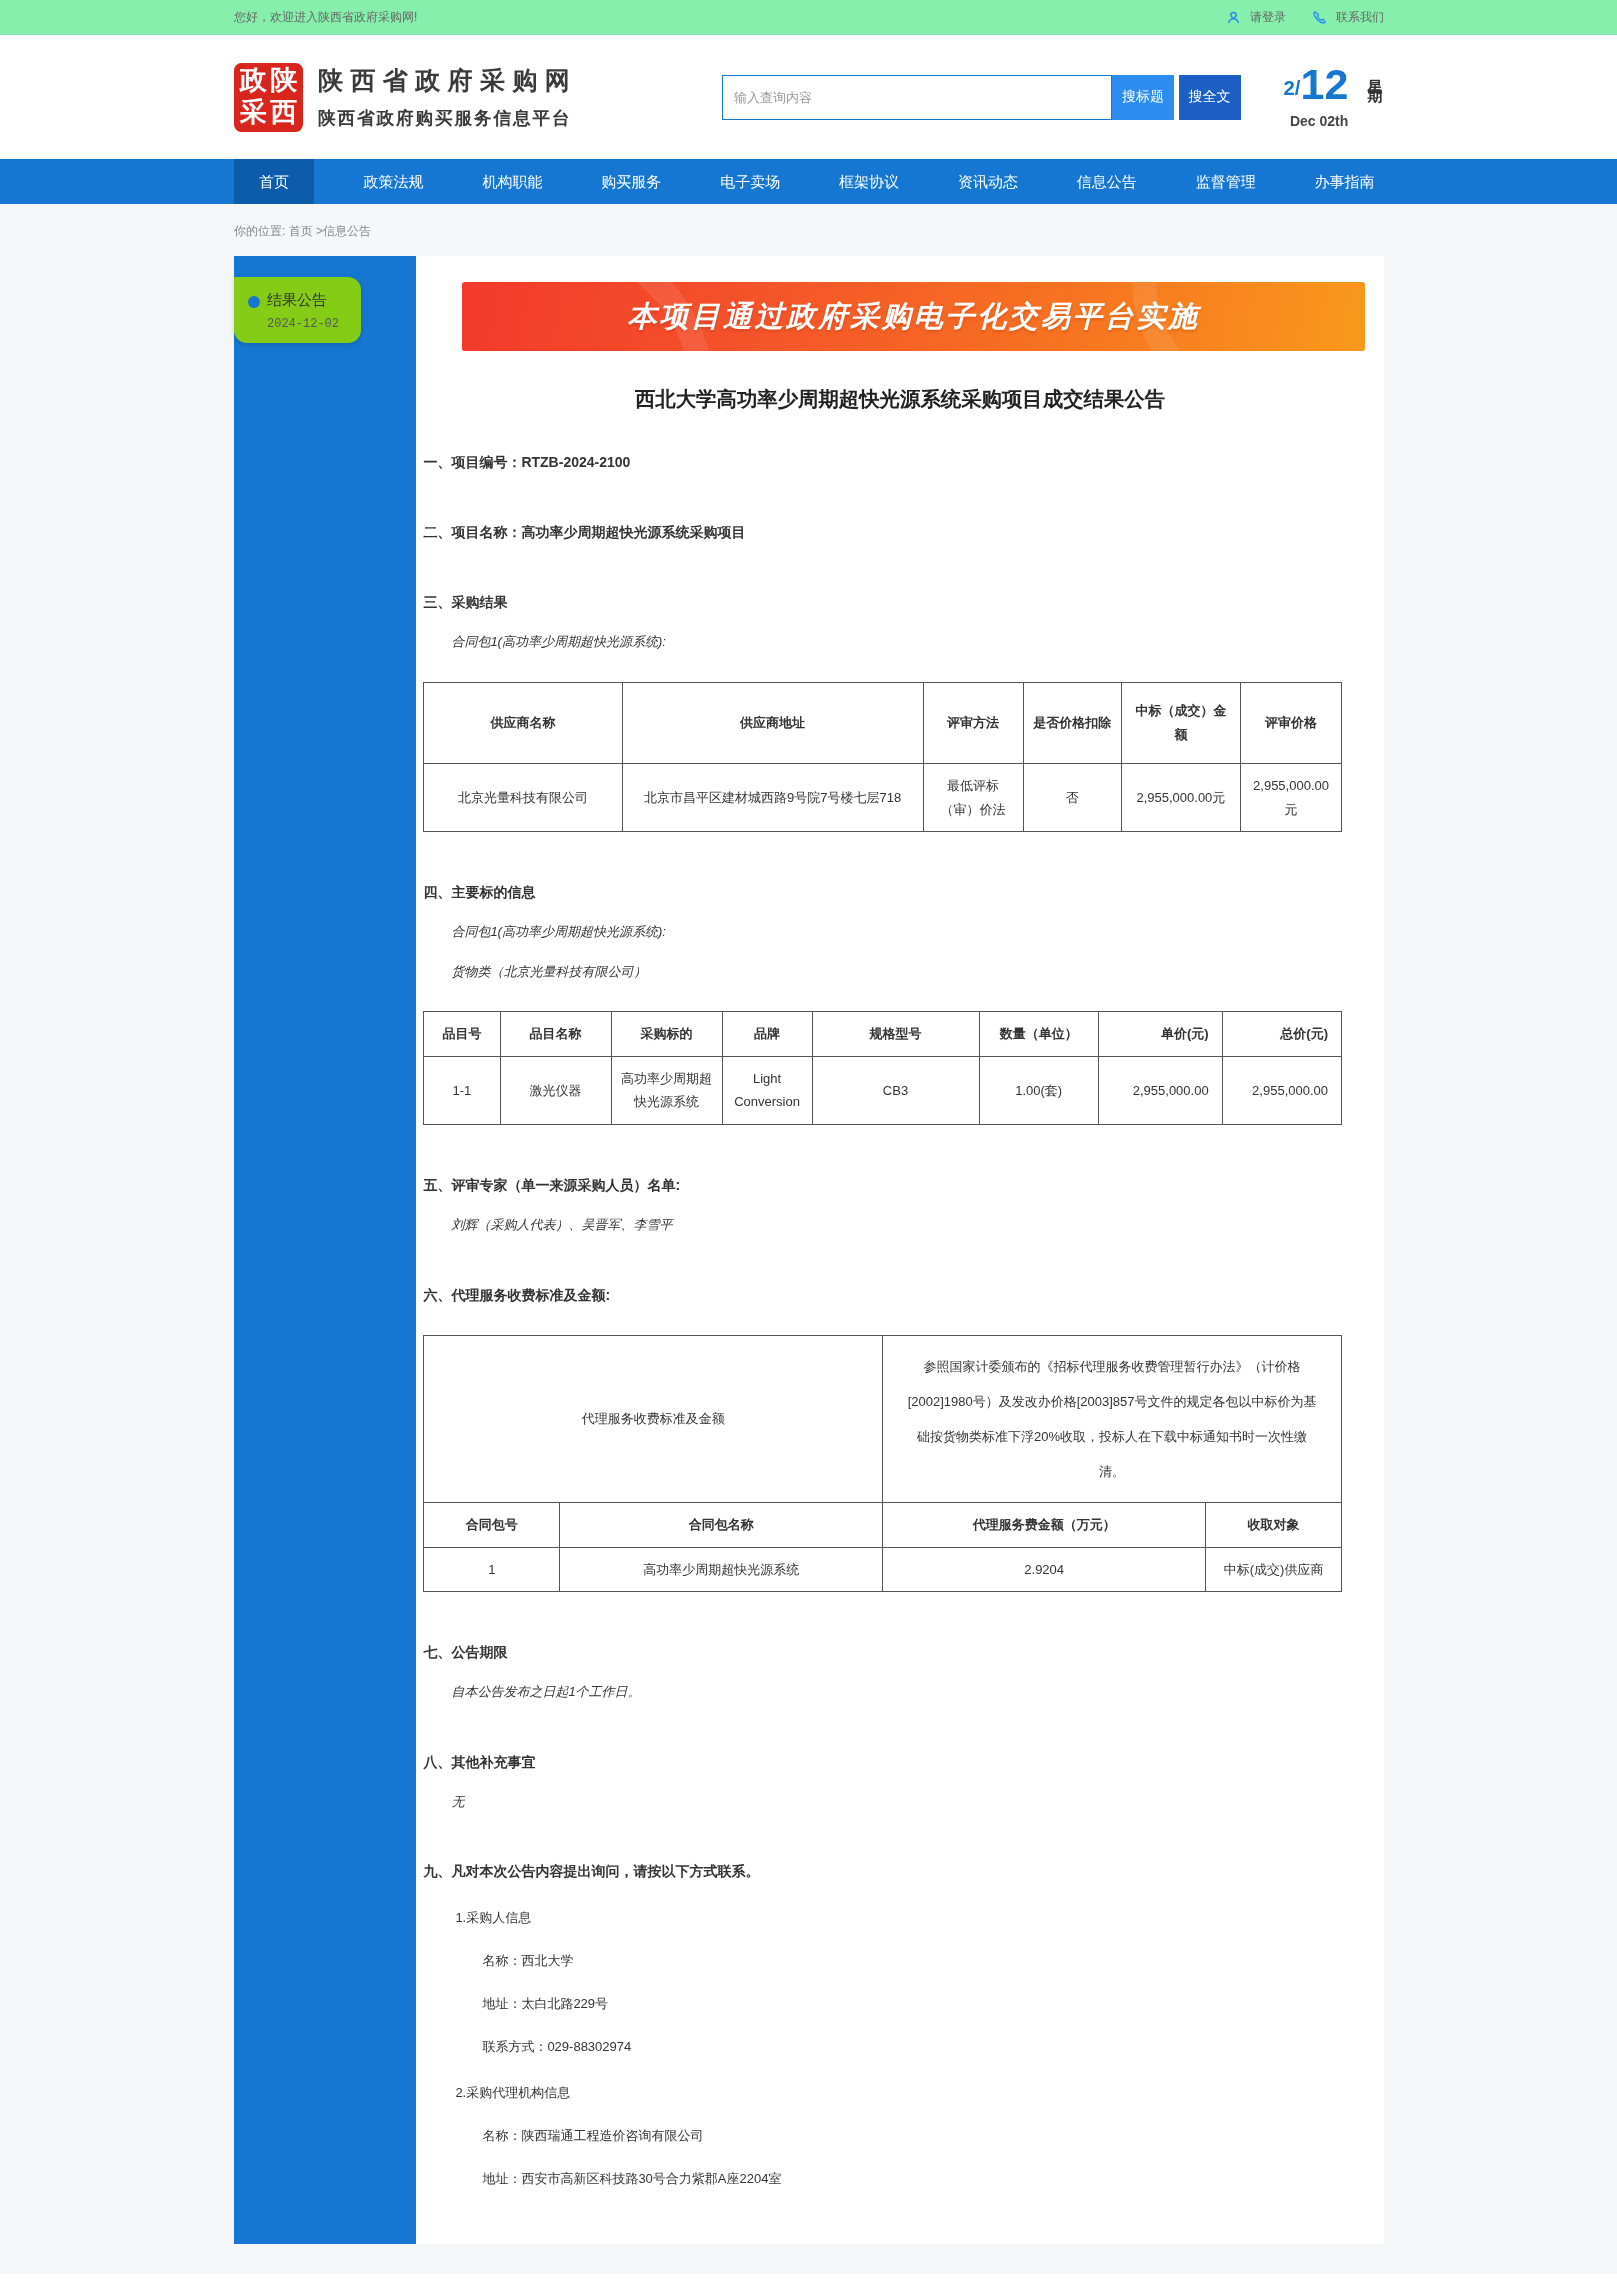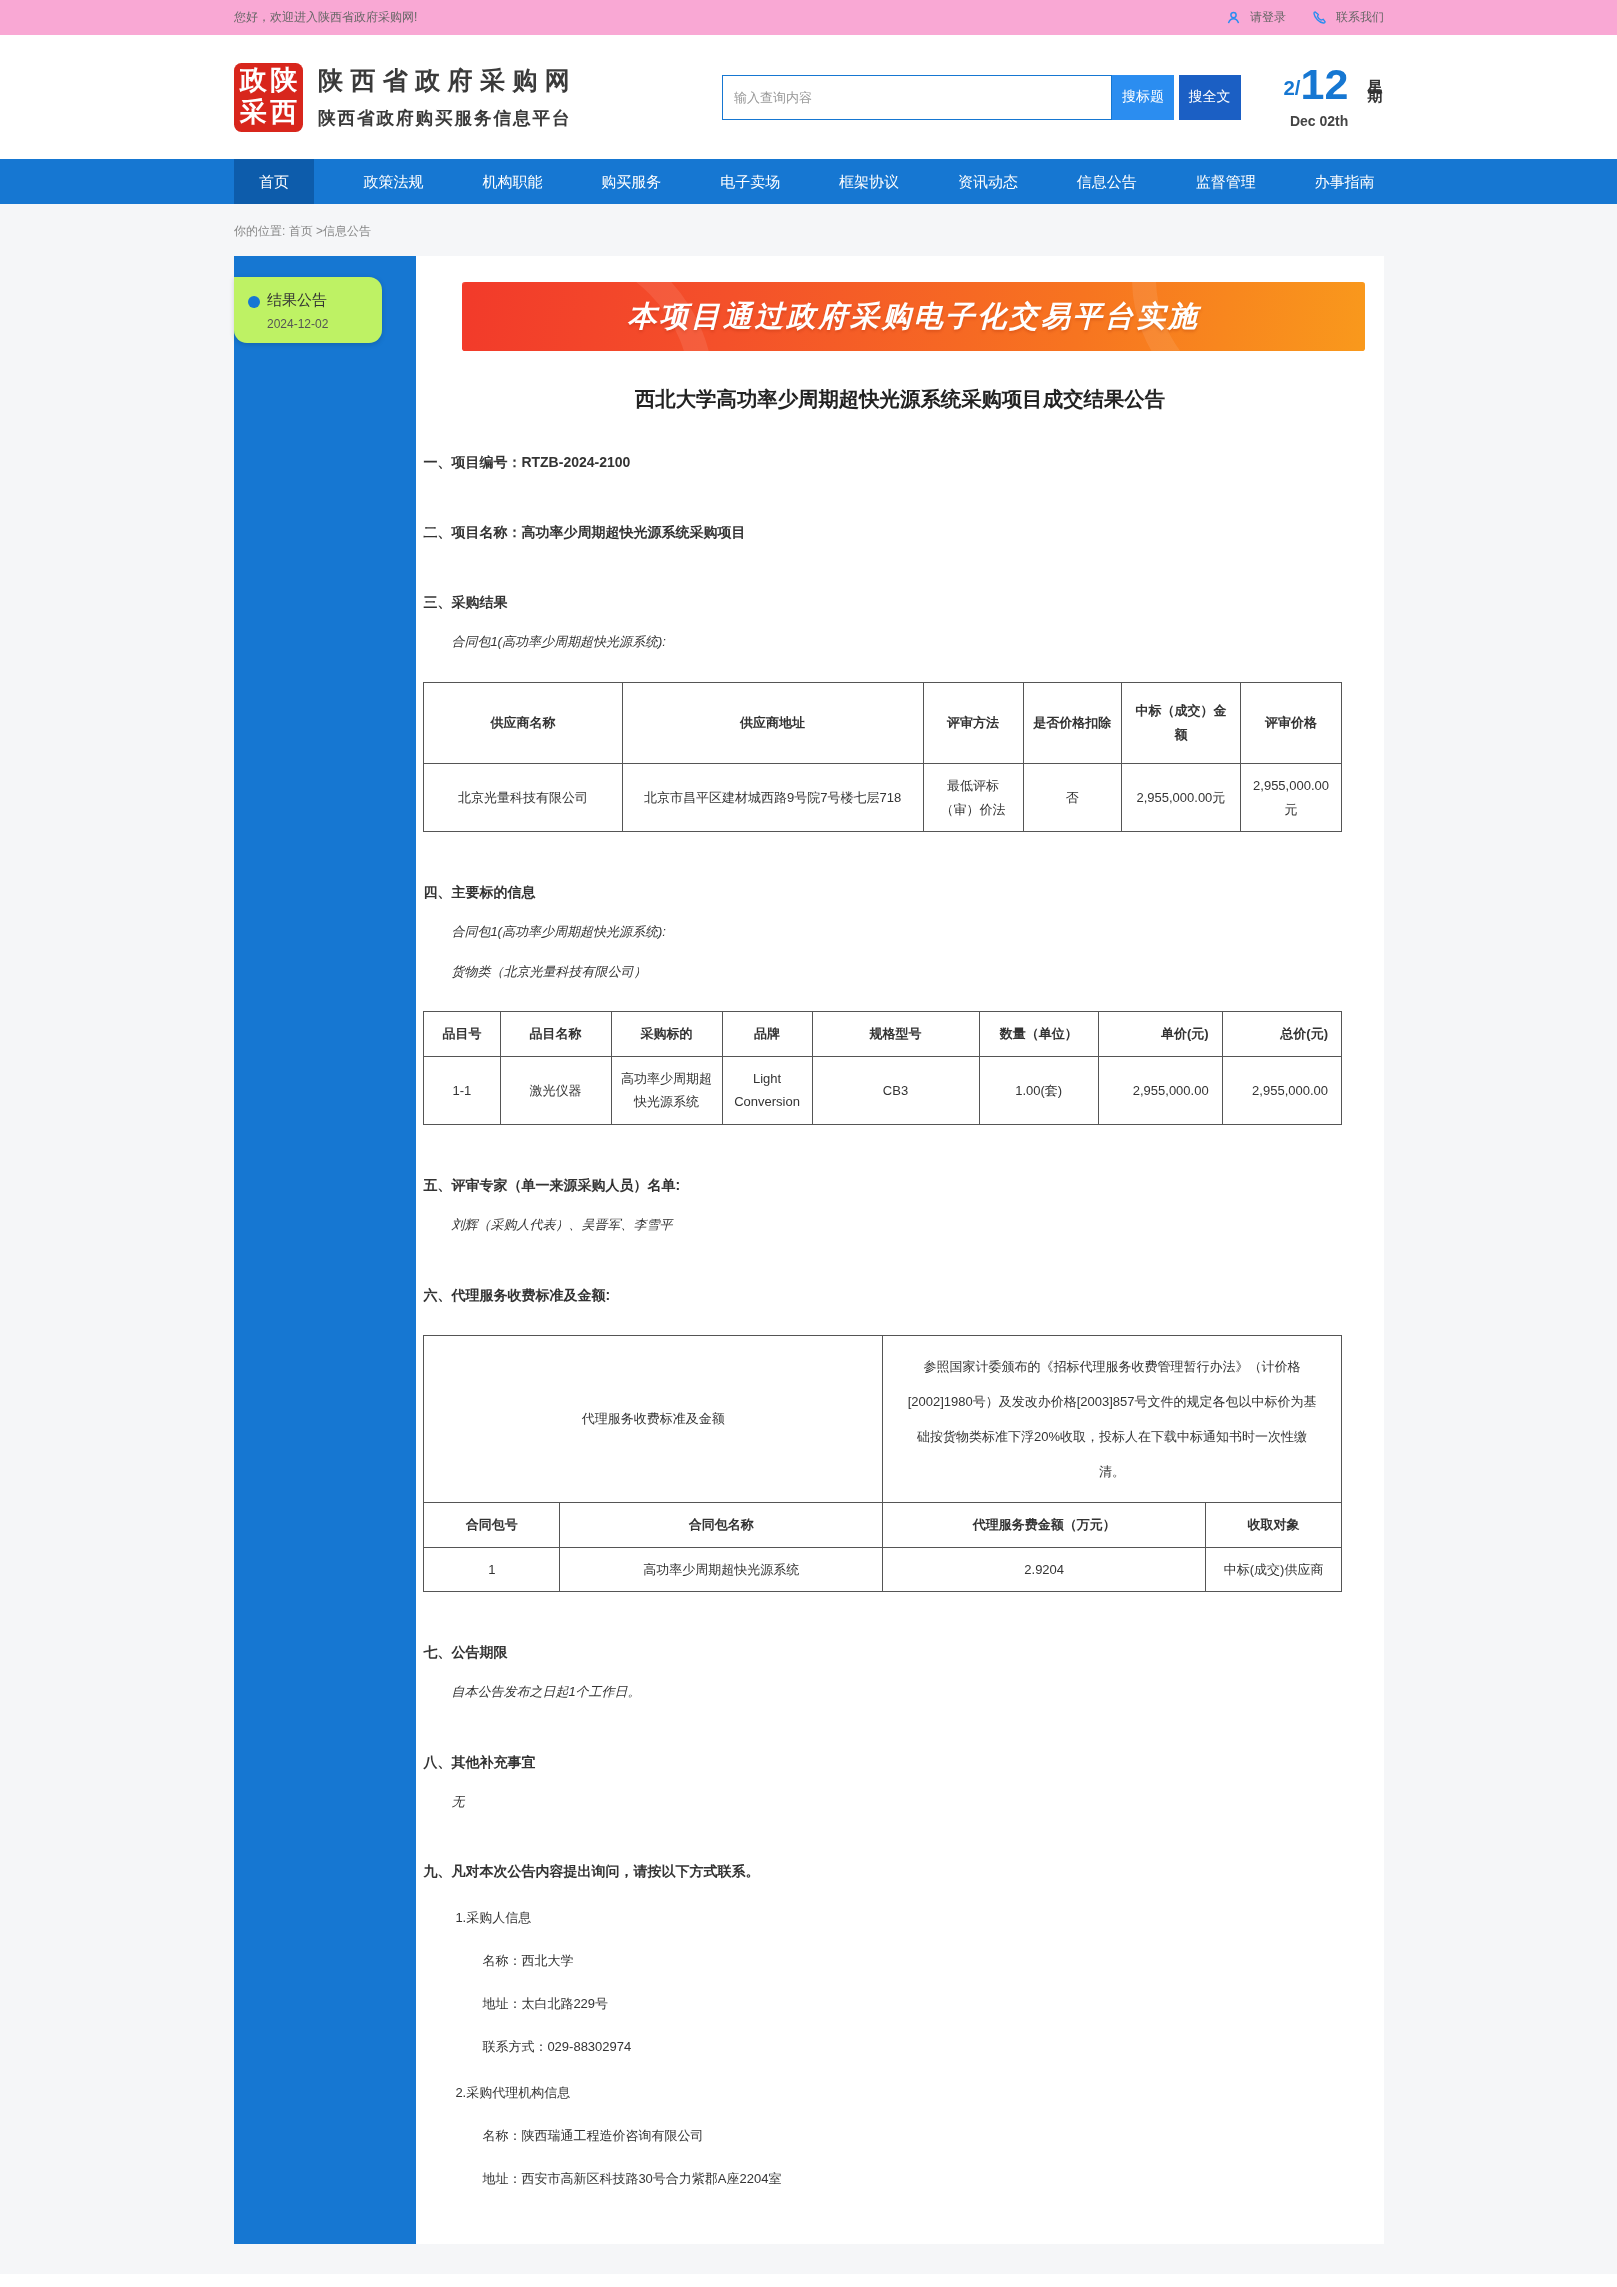--- a/index.html
+++ b/index.html
@@ -5,21 +5,21 @@
   * { box-sizing: border-box; }
   html,body { margin:0; padding:0; }
   body {
     width:1618px; margin:0 auto;
     font-family:"Liberation Sans","DejaVu Sans",sans-serif;
     background:#ffffff; color:#333;
   }
   .container { width:1150px; margin:0 auto; }
 
   
-  .topbar { background:#f9a8d4; height:35px; font-size:12px; color:#666; }
+  .topbar { background:#86efac; height:35px; font-size:12px; color:#666; }
   .topbar-inner { height:35px; display:flex; align-items:center; justify-content:space-between; }
   .topbar-right { display:flex; align-items:center; gap:26px; }
   .top-link { display:flex; align-items:center; gap:9px; color:#666; cursor:pointer; }
   .top-link svg { display:block; }
 
   
   .header { background:#fff; height:124px; }
   .header-inner { height:124px; display:flex; align-items:center; }
   .brand { display:flex; align-items:center; width:464px; }
   .logo {
@@ -61,23 +61,24 @@
 
   
   .page-bg { background:#f5f6f8; padding-bottom:30px; }
   .breadcrumb { padding:18.6px 0 16.7px; font-size:12px; color:#888; }
   .breadcrumb a { color:#888; text-decoration:none; cursor:pointer; }
 
   
   .main-wrap { background:#1677d2; display:flex; align-items:stretch; }
   .sidebar { width:182px; flex:0 0 182px; padding-top:20.4px; }
   .side-tab {
-    background:#bef264; width:148px; border-radius:0 13px 13px 13px;
+    background:#84cc16; width:127px; border-radius:0 13px 13px 13px;
     padding:14px 9.3px 12px 33px; position:relative; cursor:pointer;
     box-shadow:0 1.9px 5.6px rgba(0,0,0,.15);
+    font-family:Liberation Mono, monospace;
   }
   .side-tab .dot { position:absolute; left:14px; top:19.5px; width:12px; height:12px; border-radius:50%; background:#1677d2; }
   .side-tab-title { font-size:15px; color:#333; }
   .side-tab-date { font-size:12px; color:#555; margin-top:7.4px; }
 
   .article { flex:1; background:#fff; padding-bottom:56px; }
   .article-banner {
     margin:26px 18.6px 0 46px; height:69px; border-radius:2.8px; position:relative; overflow:hidden;
     background:linear-gradient(100deg,#f23a2a 0%,#f4512a 30%,#f77420 68%,#f9991c 100%);
     display:flex; align-items:center; justify-content:center;

